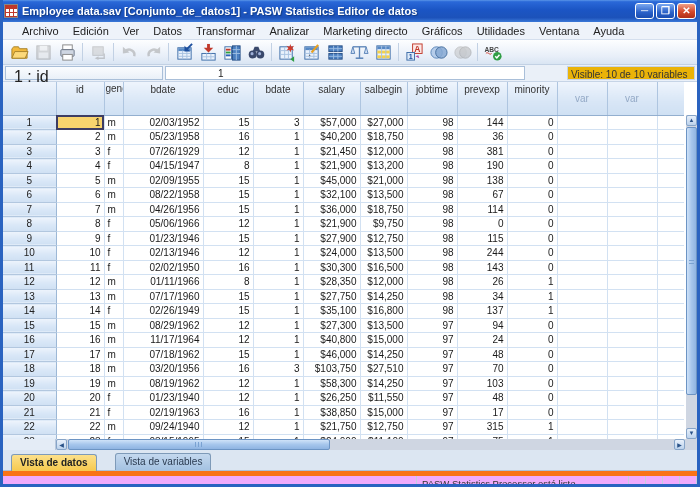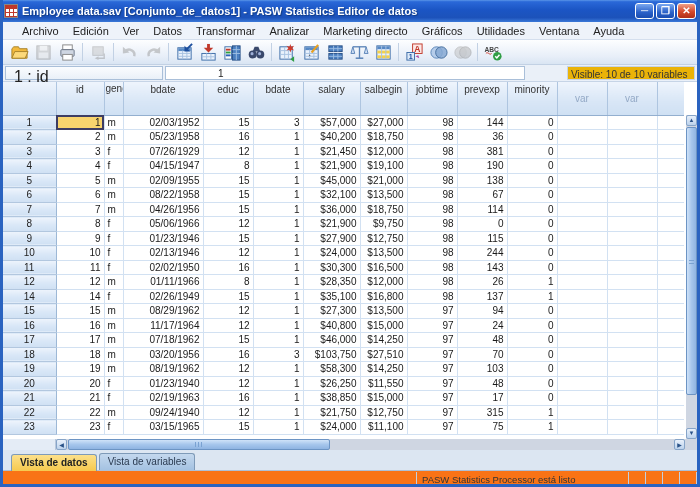--- a/index.html
+++ b/index.html
@@ -56,27 +56,27 @@
   
   .hscroll { height:11px; display:flex; background:#cfd6e2; }
   .h-spacer { width:53px; background:#e4ecf6; border-right:1px solid #b8c8dd; flex:none; }
   .sb-arrow.h { flex:none; line-height:10px; font-size:6px; }
   .hthumb { width:262px; flex:none; background:linear-gradient(180deg,#cfe2f8,#a6c6ec 50%,#8fb4e2); border:1px solid #6c94c4; border-radius:2px; margin:0 1px; position:relative; }
   .hthumb::after { content:""; position:absolute; top:2px; bottom:2px; left:50%; width:8px; margin-left:-4px; background:repeating-linear-gradient(90deg,#7aa2d2 0 1px, transparent 1px 3px); }
   .htrack-rest { flex:1; }
   .h-corner { width:12px; flex:none; background:#cfd6e2; }
 
   
-  .tabsrow { height:21px; background:#dce6f2; border-bottom:1px solid #aebfd6; display:flex; align-items:flex-end; padding-left:8px; gap:2px; }
+  .tabsrow { height:21px; background:#dce6f2; border-bottom:1px solid #aebfd6; display:flex; align-items:flex-end; padding-left:8px; gap:18px; }
   .tab { font-size:10px; padding:2px 8px 3px; border:1px solid #7e9ab8; border-bottom:none; border-radius:3px 3px 0 0; }
   .tab.active { background:linear-gradient(180deg,#fce08a,#f6c94e); font-weight:bold; color:#222; position:relative; top:1px; }
   .tab.inactive { background:linear-gradient(180deg,#c4d8ee,#a4c2e2); color:#2a3a50; }
 
   
-  .statusbar { height:15px; background:#f97316; border-top:1px solid #f97316; display:flex; align-items:stretch; font-size:9.5px; color:#333; }
+  .statusbar { height:15px; background:#f0abfc; border-top:5px solid #f97316; display:flex; align-items:stretch; font-size:9.5px; color:#333; }
   .st-fill { flex:1; border-right:1px solid #c4cfdf; }
   .st-msg { width:212px; padding:1.5px 5px; border-right:1px solid #c4cfdf; white-space:nowrap; }
   .st-cell { width:17px; border-right:1px solid #c4cfdf; }
 </style>
 </head>
 <body>
 
 <div class="window">
 
   <div class="titlebar">
@@ -351,21 +351,21 @@
               <td></td>
             </tr>
             <tr>
               <td class="rownum">4</td>
               <td class="al-r">4</td>
               <td class="al-l">f</td>
               <td class="al-r">04/15/1947</td>
               <td class="al-r">8</td>
               <td class="al-r">1</td>
               <td class="al-r">$21,900</td>
-              <td class="al-r">$19,100</td>
+              <td class="al-r">$13,200</td>
               <td class="al-r">98</td>
               <td class="al-r">190</td>
               <td class="al-r">0</td>
               <td></td>
               <td></td>
               <td></td>
             </tr>
             <tr>
               <td class="rownum">5</td>
               <td class="al-r">5</td>
@@ -482,20 +482,36 @@
               <td class="rownum">12</td>
               <td class="al-r">12</td>
               <td class="al-l">m</td>
               <td class="al-r">01/11/1966</td>
               <td class="al-r">8</td>
               <td class="al-r">1</td>
               <td class="al-r">$28,350</td>
               <td class="al-r">$12,000</td>
               <td class="al-r">98</td>
               <td class="al-r">26</td>
+              <td class="al-r">1</td>
+              <td></td>
+              <td></td>
+              <td></td>
+            </tr>
+            <tr>
+              <td class="rownum">13</td>
+              <td class="al-r">13</td>
+              <td class="al-l">m</td>
+              <td class="al-r">07/17/1960</td>
+              <td class="al-r">15</td>
+              <td class="al-r">1</td>
+              <td class="al-r">$27,750</td>
+              <td class="al-r">$14,250</td>
+              <td class="al-r">98</td>
+              <td class="al-r">34</td>
               <td class="al-r">1</td>
               <td></td>
               <td></td>
               <td></td>
             </tr>
             <tr>
               <td class="rownum">14</td>
               <td class="al-r">14</td>
               <td class="al-l">f</td>
               <td class="al-r">02/26/1949</td>

